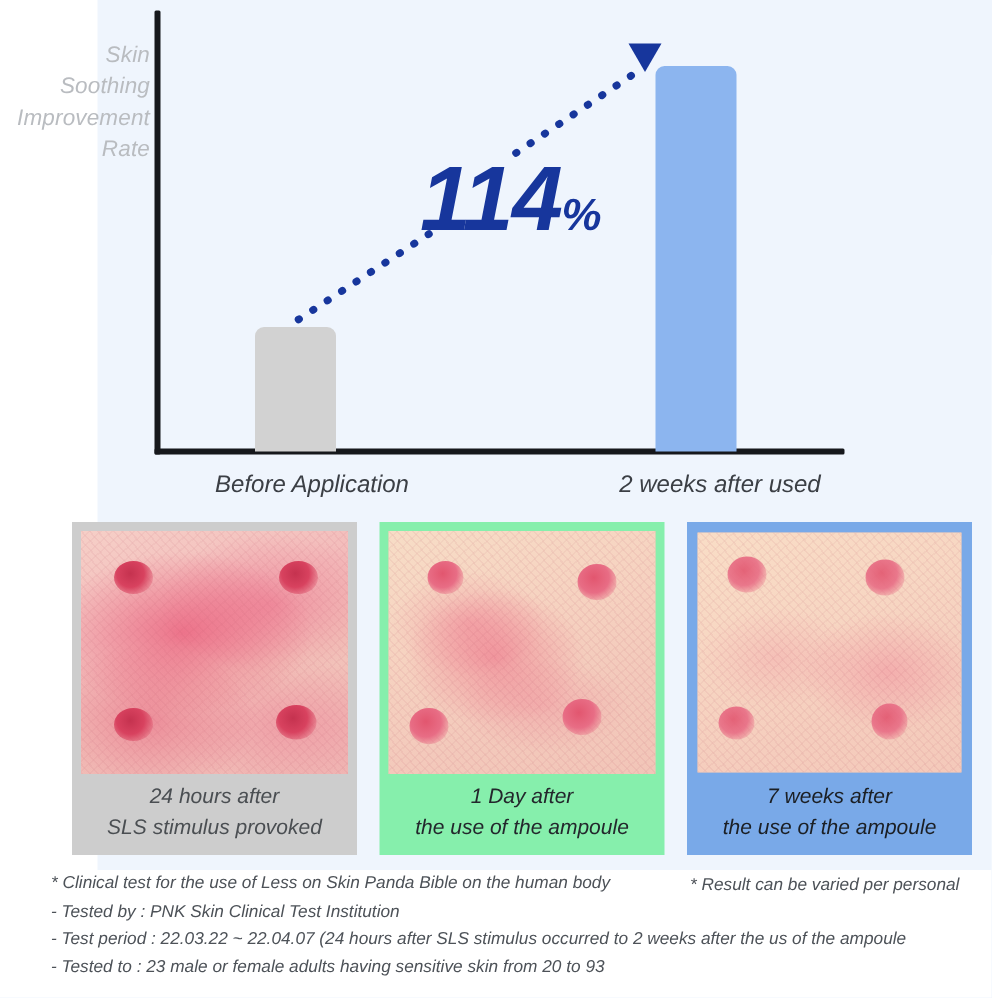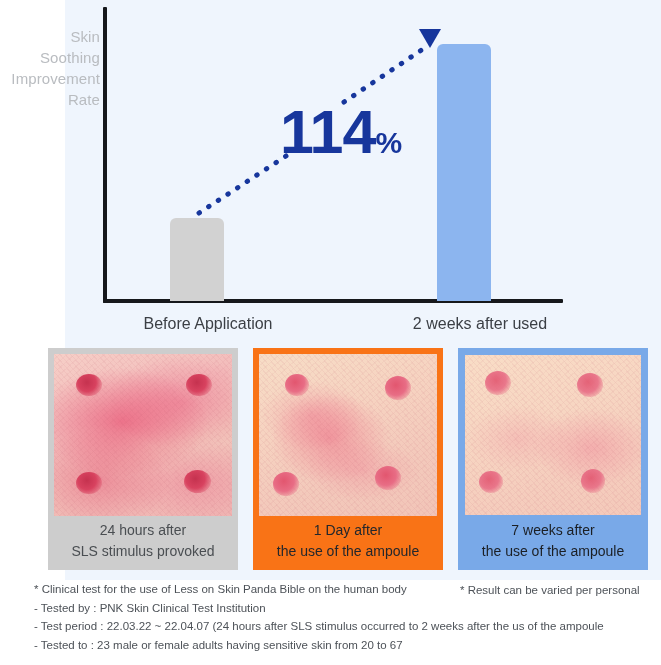--- a/index.html
+++ b/index.html
@@ -5,21 +5,21 @@
 <style>
   html,body{margin:0;padding:0;}
   body{
     width:661px;height:665px;
     background:#ffffff;
     font-family:"Liberation Sans","DejaVu Sans",sans-serif;
     overflow:hidden;
     position:relative;
   }
   
-  #page-root{position:relative;width:661px;height:549px;}
+  #page-root{position:relative;width:661px;height:549px;font-style:italic;}
   .bg-panel{
     position:absolute;left:65px;top:0;width:596px;height:580px;
     background:#eff5fd;
   }
 
   
   .chart-zone{position:absolute;left:0;top:0;width:661px;height:345px;}
 
   .y-axis-label{
     position:absolute;left:0px;top:26px;width:100px;
@@ -67,21 +67,21 @@
   .x-tick-2{left:360px;width:240px;}
 
   
   .cards{position:absolute;left:31px;top:348px;width:600px;height:222px;margin-left:17px;}
   .card{position:absolute;top:0;width:190px;height:222px;}
   .card-1{left:0px;}
   .card-2{left:205px;}
   .card-3{left:410px;}
 
   .card.c1{background:#cdcdcd;}
-  .card.c2{background:#f97316;}
+  .card.c2{background:#86efac;}
   .card.c3{background:#79a9e8;}
 
   .photo{
     position:absolute;left:6px;top:6px;width:178px;height:162px;
     overflow:hidden;background:#f2c9b4;
   }
   .card-3 .photo{left:7px;top:7px;width:176px;height:160px;}
 
   .skin{position:absolute;inset:0;}
 
@@ -218,18 +218,18 @@
       </div>
       <div class="caption">7 weeks after
 the use of the ampoule</div>
     </div>
   </div>
 
   <div class="notes">
     <div class="note-line">* Clinical test for the use of Less on Skin Panda Bible on the human body</div>
     <div class="note-line">- Tested by : PNK Skin Clinical Test Institution</div>
     <div class="note-line">- Test period : 22.03.22 ~ 22.04.07 (24 hours after SLS stimulus occurred to 2 weeks after the us of the ampoule</div>
-    <div class="note-line">- Tested to : 23 male or female adults having sensitive skin from 20 to 67</div>
+    <div class="note-line">- Tested to : 23 male or female adults having sensitive skin from 20 to 93</div>
   </div>
 
   <div class="note-right">* Result can be varied per personal</div>
 
 </div>
 
 </body></html>

